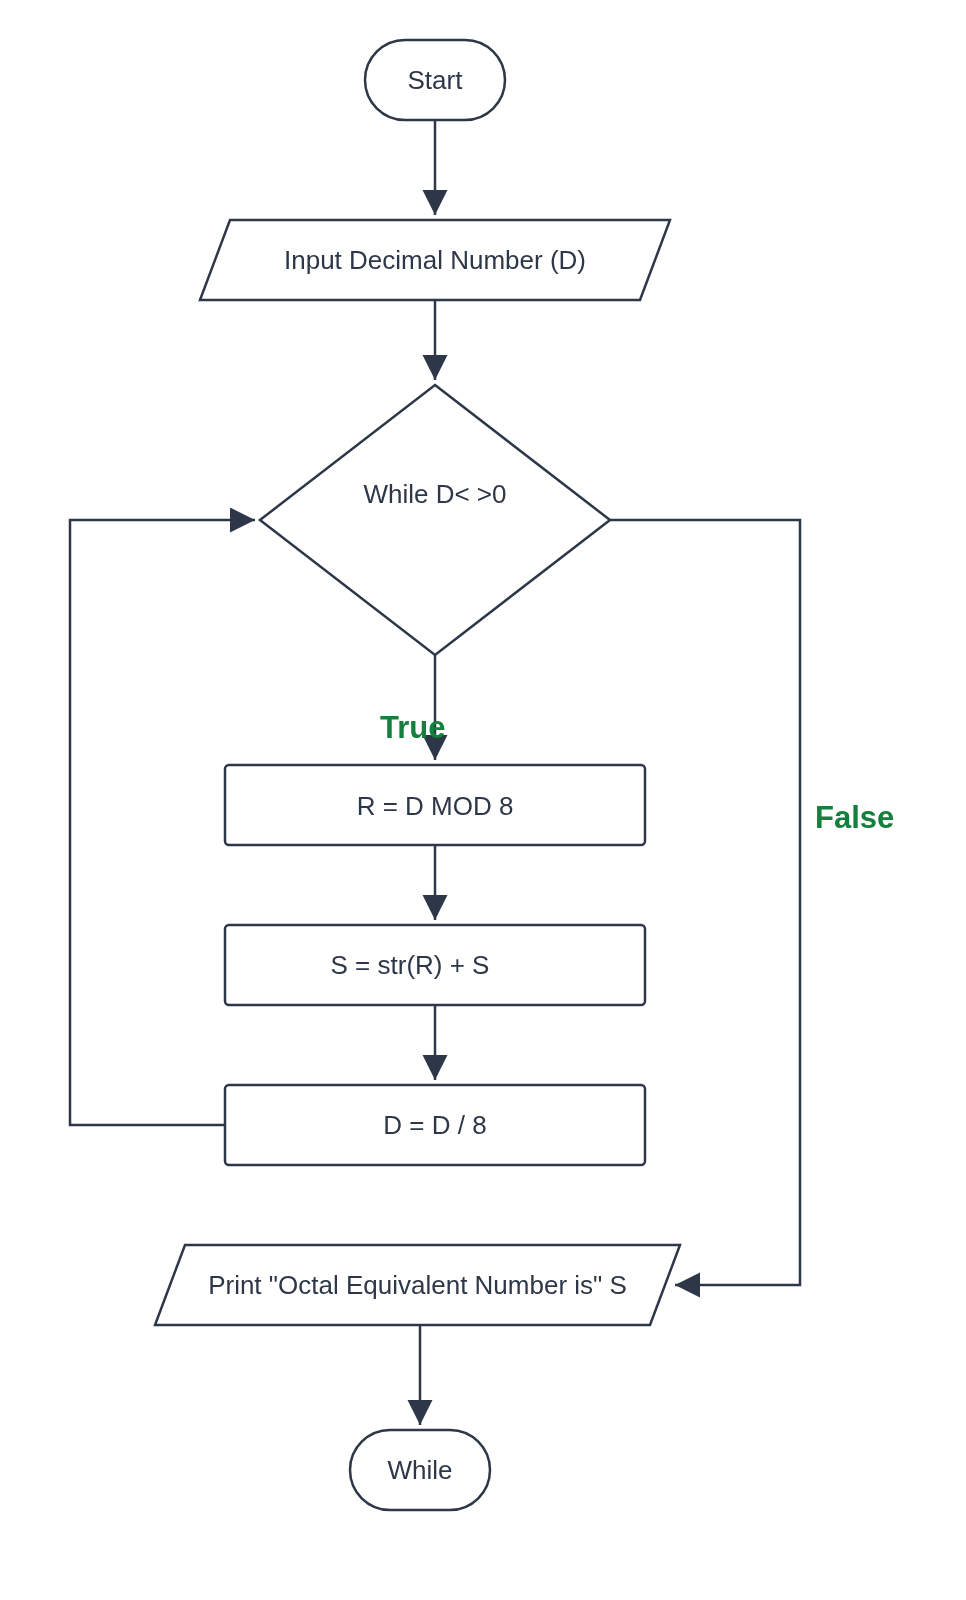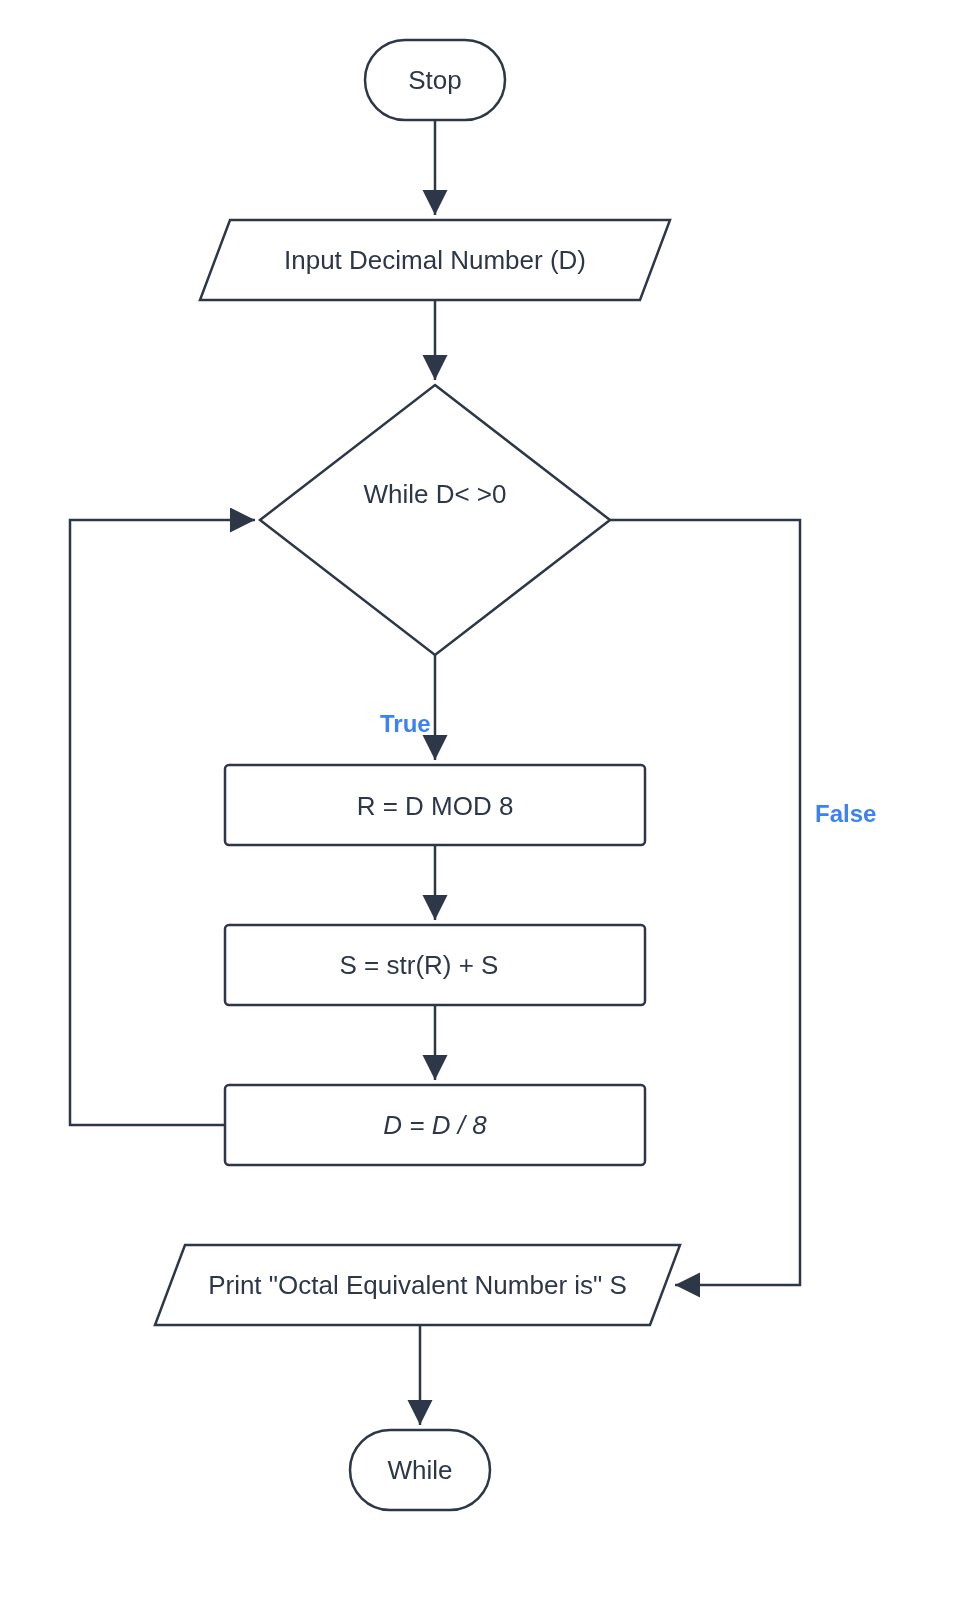--- a/index.html
+++ b/index.html
@@ -19,23 +19,23 @@
       position: absolute;
       font-size: 26px;
       color: #2d3748;
       text-align: center;
       display: flex;
       align-items: center;
       justify-content: center;
     }
     .edge-label {
       position: absolute;
-      font-size: 24px;
+      font-size: 31px;
       font-weight: bold;
-      color: #3b82f6;
+      color: #15803d;
     }
   </style>
 </head>
 <body>
 
 <svg width="966" height="1600">
   <defs>
     <marker id="arrowhead" markerWidth="12" markerHeight="12" refX="10" refY="5" orient="auto">
       <path d="M 0 0 L 10 5 L 0 10 Z" fill="#2d3748"></path>
     </marker>
@@ -67,31 +67,31 @@
 
   <path d="M 610 520 L 800 520 L 800 1285 L 675 1285" fill="none" stroke="#2d3748" stroke-width="2.5" marker-end="url(#arrowhead)"></path>
 
   <path d="M 185 1245 L 680 1245 L 650 1325 L 155 1325 Z" fill="none" stroke="#2d3748" stroke-width="2.5"></path>
 
   <line x1="420" y1="1325" x2="420" y2="1425" stroke="#2d3748" stroke-width="2.5" marker-end="url(#arrowhead)"></line>
 
   <rect x="350" y="1430" width="140" height="80" rx="40" ry="40" fill="none" stroke="#2d3748" stroke-width="2.5"></rect>
 </svg>
 
-<div class="node-text" style="left:365px; top:40px; width:140px; height:80px;">Stop</div>
+<div class="node-text" style="left:365px; top:40px; width:140px; height:80px;">Start</div>
 
 <div class="node-text" style="left:210px; top:220px; width:450px; height:80px;">Input  Decimal Number (D)</div>
 
 <div class="node-text" style="left:300px; top:444px; width:270px; height:100px;">While  D&lt; &gt;0</div>
 
 <div class="node-text" style="left:225px; top:766px; width:420px; height:80px;">R = D MOD 8</div>
 
-<div class="node-text" style="left:239px; top:925px; width:360px; height:80px;">S = str(R) + S</div>
+<div class="node-text" style="left:230px; top:925px; width:360px; height:80px;">S = str(R) + S</div>
 
-<div class="node-text" style="left:225px; top:1085px; width:420px; height:80px;font-style:italic;">D = D / 8</div>
+<div class="node-text" style="left:225px; top:1085px; width:420px; height:80px;">D = D / 8</div>
 
 <div class="node-text" style="left:165px; top:1245px; width:505px; height:80px;">Print "Octal Equivalent Number is"  S</div>
 
 <div class="node-text" style="left:350px; top:1430px; width:140px; height:80px;">While</div>
 
 <div class="edge-label" style="left:380px; top:710px;">True</div>
 
 <div class="edge-label" style="left:815px; top:800px;">False</div>
 
 </body></html>

